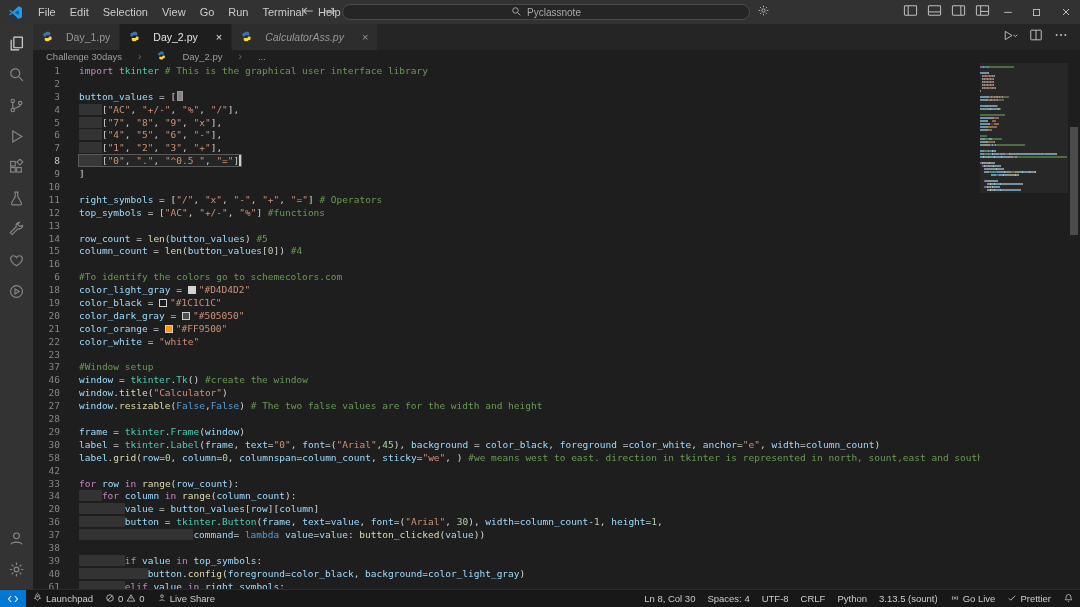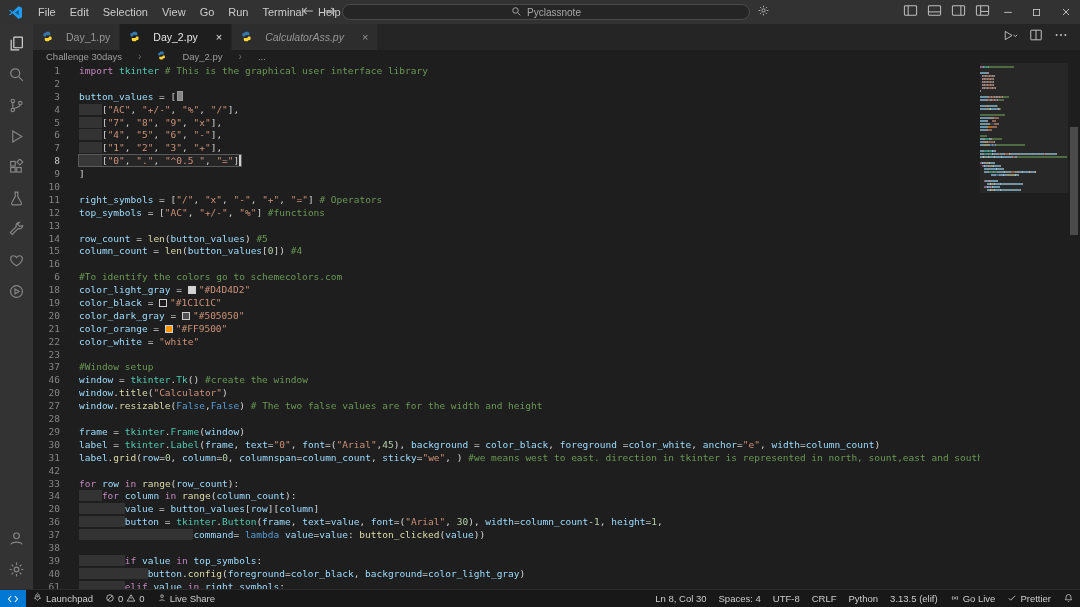--- a/index.html
+++ b/index.html
@@ -317,21 +317,21 @@
             <div class="ln">21</div>
             <div class="ln">22</div>
             <div class="ln">23</div>
             <div class="ln">37</div>
             <div class="ln">46</div>
             <div class="ln">20</div>
             <div class="ln">27</div>
             <div class="ln">28</div>
             <div class="ln">29</div>
             <div class="ln">30</div>
-            <div class="ln">31</div>
+            <div class="ln">58</div>
             <div class="ln">42</div>
             <div class="ln">33</div>
             <div class="ln">34</div>
             <div class="ln">20</div>
             <div class="ln">36</div>
             <div class="ln">37</div>
             <div class="ln">38</div>
             <div class="ln">39</div>
             <div class="ln">40</div>
             <div class="ln">61</div>
@@ -433,21 +433,21 @@
       <div class="sb-item">
           <span>UTF-8</span>
         </div>
       <div class="sb-item">
           <span>CRLF</span>
         </div>
       <div class="sb-item">
           <span>Python</span>
         </div>
       <div class="sb-item">
-          <span>3.13.5 (elif)</span>
+          <span>3.13.5 (sount)</span>
         </div>
       <div class="sb-item">
         <span><svg width="10" height="10" viewBox="0 0 16 16" fill="none" stroke="currentColor" stroke-width="1.2">
               <circle cx="8" cy="8" r="1.4"></circle>
               <path d="M5 11.2a4.6 4.6 0 0 1 0-6.4M11 4.8a4.6 4.6 0 0 1 0 6.4"></path>
             </svg></span>
         <span>Go Live</span>
       </div>
       <div class="sb-item">
         <span><svg width="10" height="10" viewBox="0 0 16 16" fill="none" stroke="currentColor" stroke-width="1.4">

